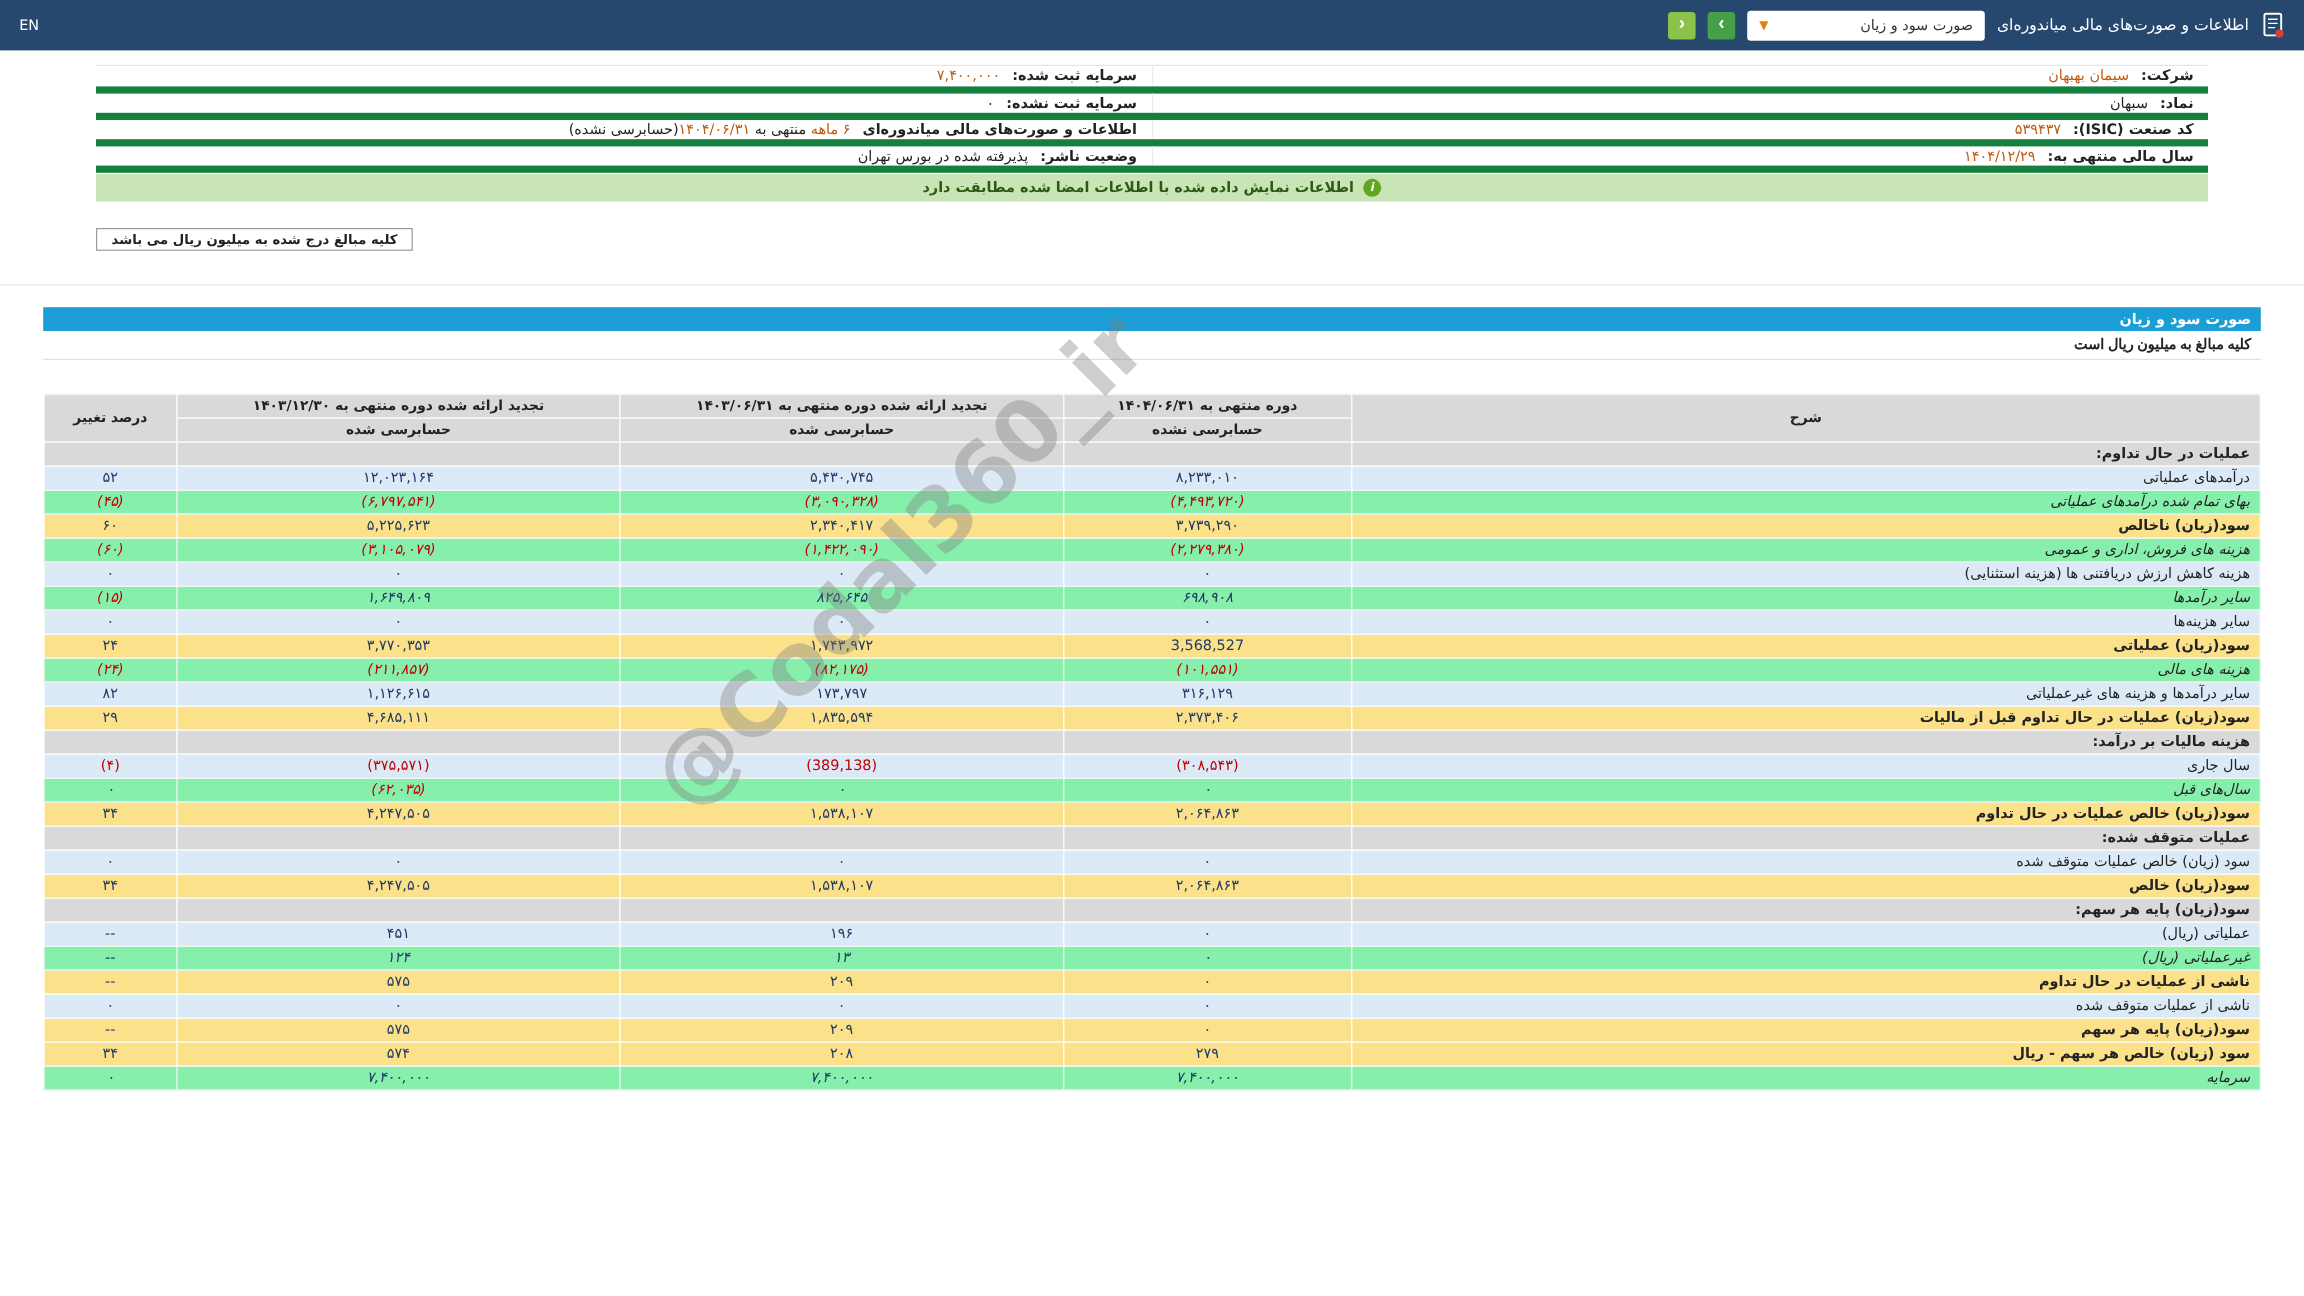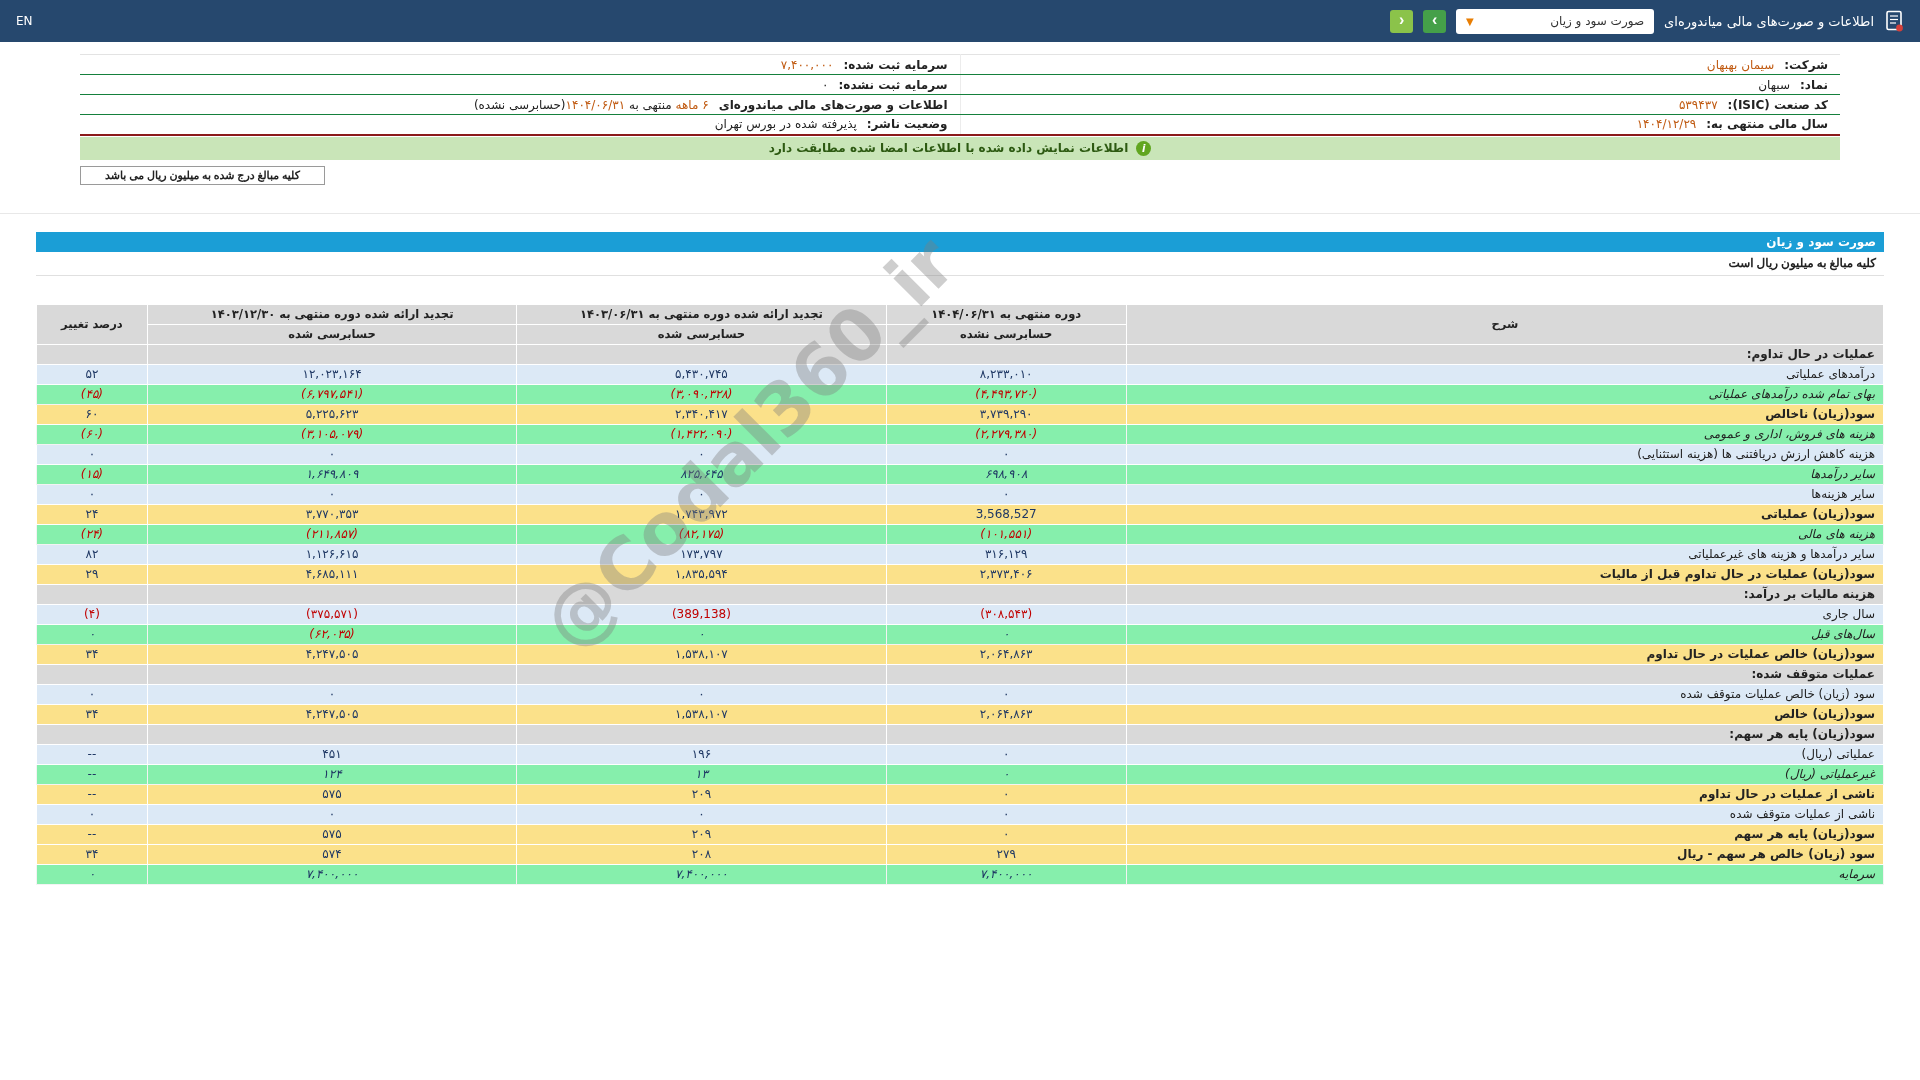--- a/index.html
+++ b/index.html
@@ -49,49 +49,48 @@
 
   
   .info-wrap { margin: 12px 80px 0; }
   .info-table {
     width: 100%;
     border-collapse: collapse;
     font-size: 12px;
     border-top: 1px solid #e3e3e3;
     border-bottom: 2px solid var(--red-border, #8b1a1a);
   }
-  .info-table td { padding: 1px 12px; border-bottom: 1px solid #15803d; height: 20px; vertical-align: middle; }
+  .info-table td { padding: 1px 12px; border-bottom: 6px solid #15803d; height: 20px; vertical-align: middle; }
   td.i-right { width: 50%; border-left: 1px solid #ececec; }
   td.i-left  { width: 50%; }
   .lbl { font-weight: bold; margin-left: 10px; color: #222; }
   .accent { color: var(--accent, #c05a11); }
   .boldv { font-weight: normal; color: #222; }
   .banner {
     background: var(--banner-green, #c9e5b8);
     height: 23px;
     display: flex; align-items: center; justify-content: center; gap: 8px;
     font-size: 12px; font-weight: bold; color: #2d5a12;
     margin-top: 1px;
   }
   .info-icon {
     width: 15px; height: 15px; border-radius: 50%;
     background: #61a620; color: #fff;
     font-size: 10px; font-weight: bold; font-style: italic;
     display: flex; align-items: center; justify-content: center;
   }
   .unit-box {
     width: fit-content;
-    margin-top: 6px;
+    margin-top: 22px;
     margin-inline-start: auto; 
     border: 1px solid #9a9a9a;
-    padding: 2px 24px;
+    padding: 2px 12px;
     font-size: 11px;
     font-weight: bold;
     background: #fff;
-    font-family: Liberation Serif, serif;
   }
   .page-divider { border-bottom: 1px solid #e8e8e8; margin-top: 28px; }
 
   
   .statement { margin: 18px 36px 0; position: relative; }
   .bar {
     background: var(--bar-blue, #1b9ed6);
     color: #fff; font-size: 12px; font-weight: bold;
     padding: 3px 8px;
   }

